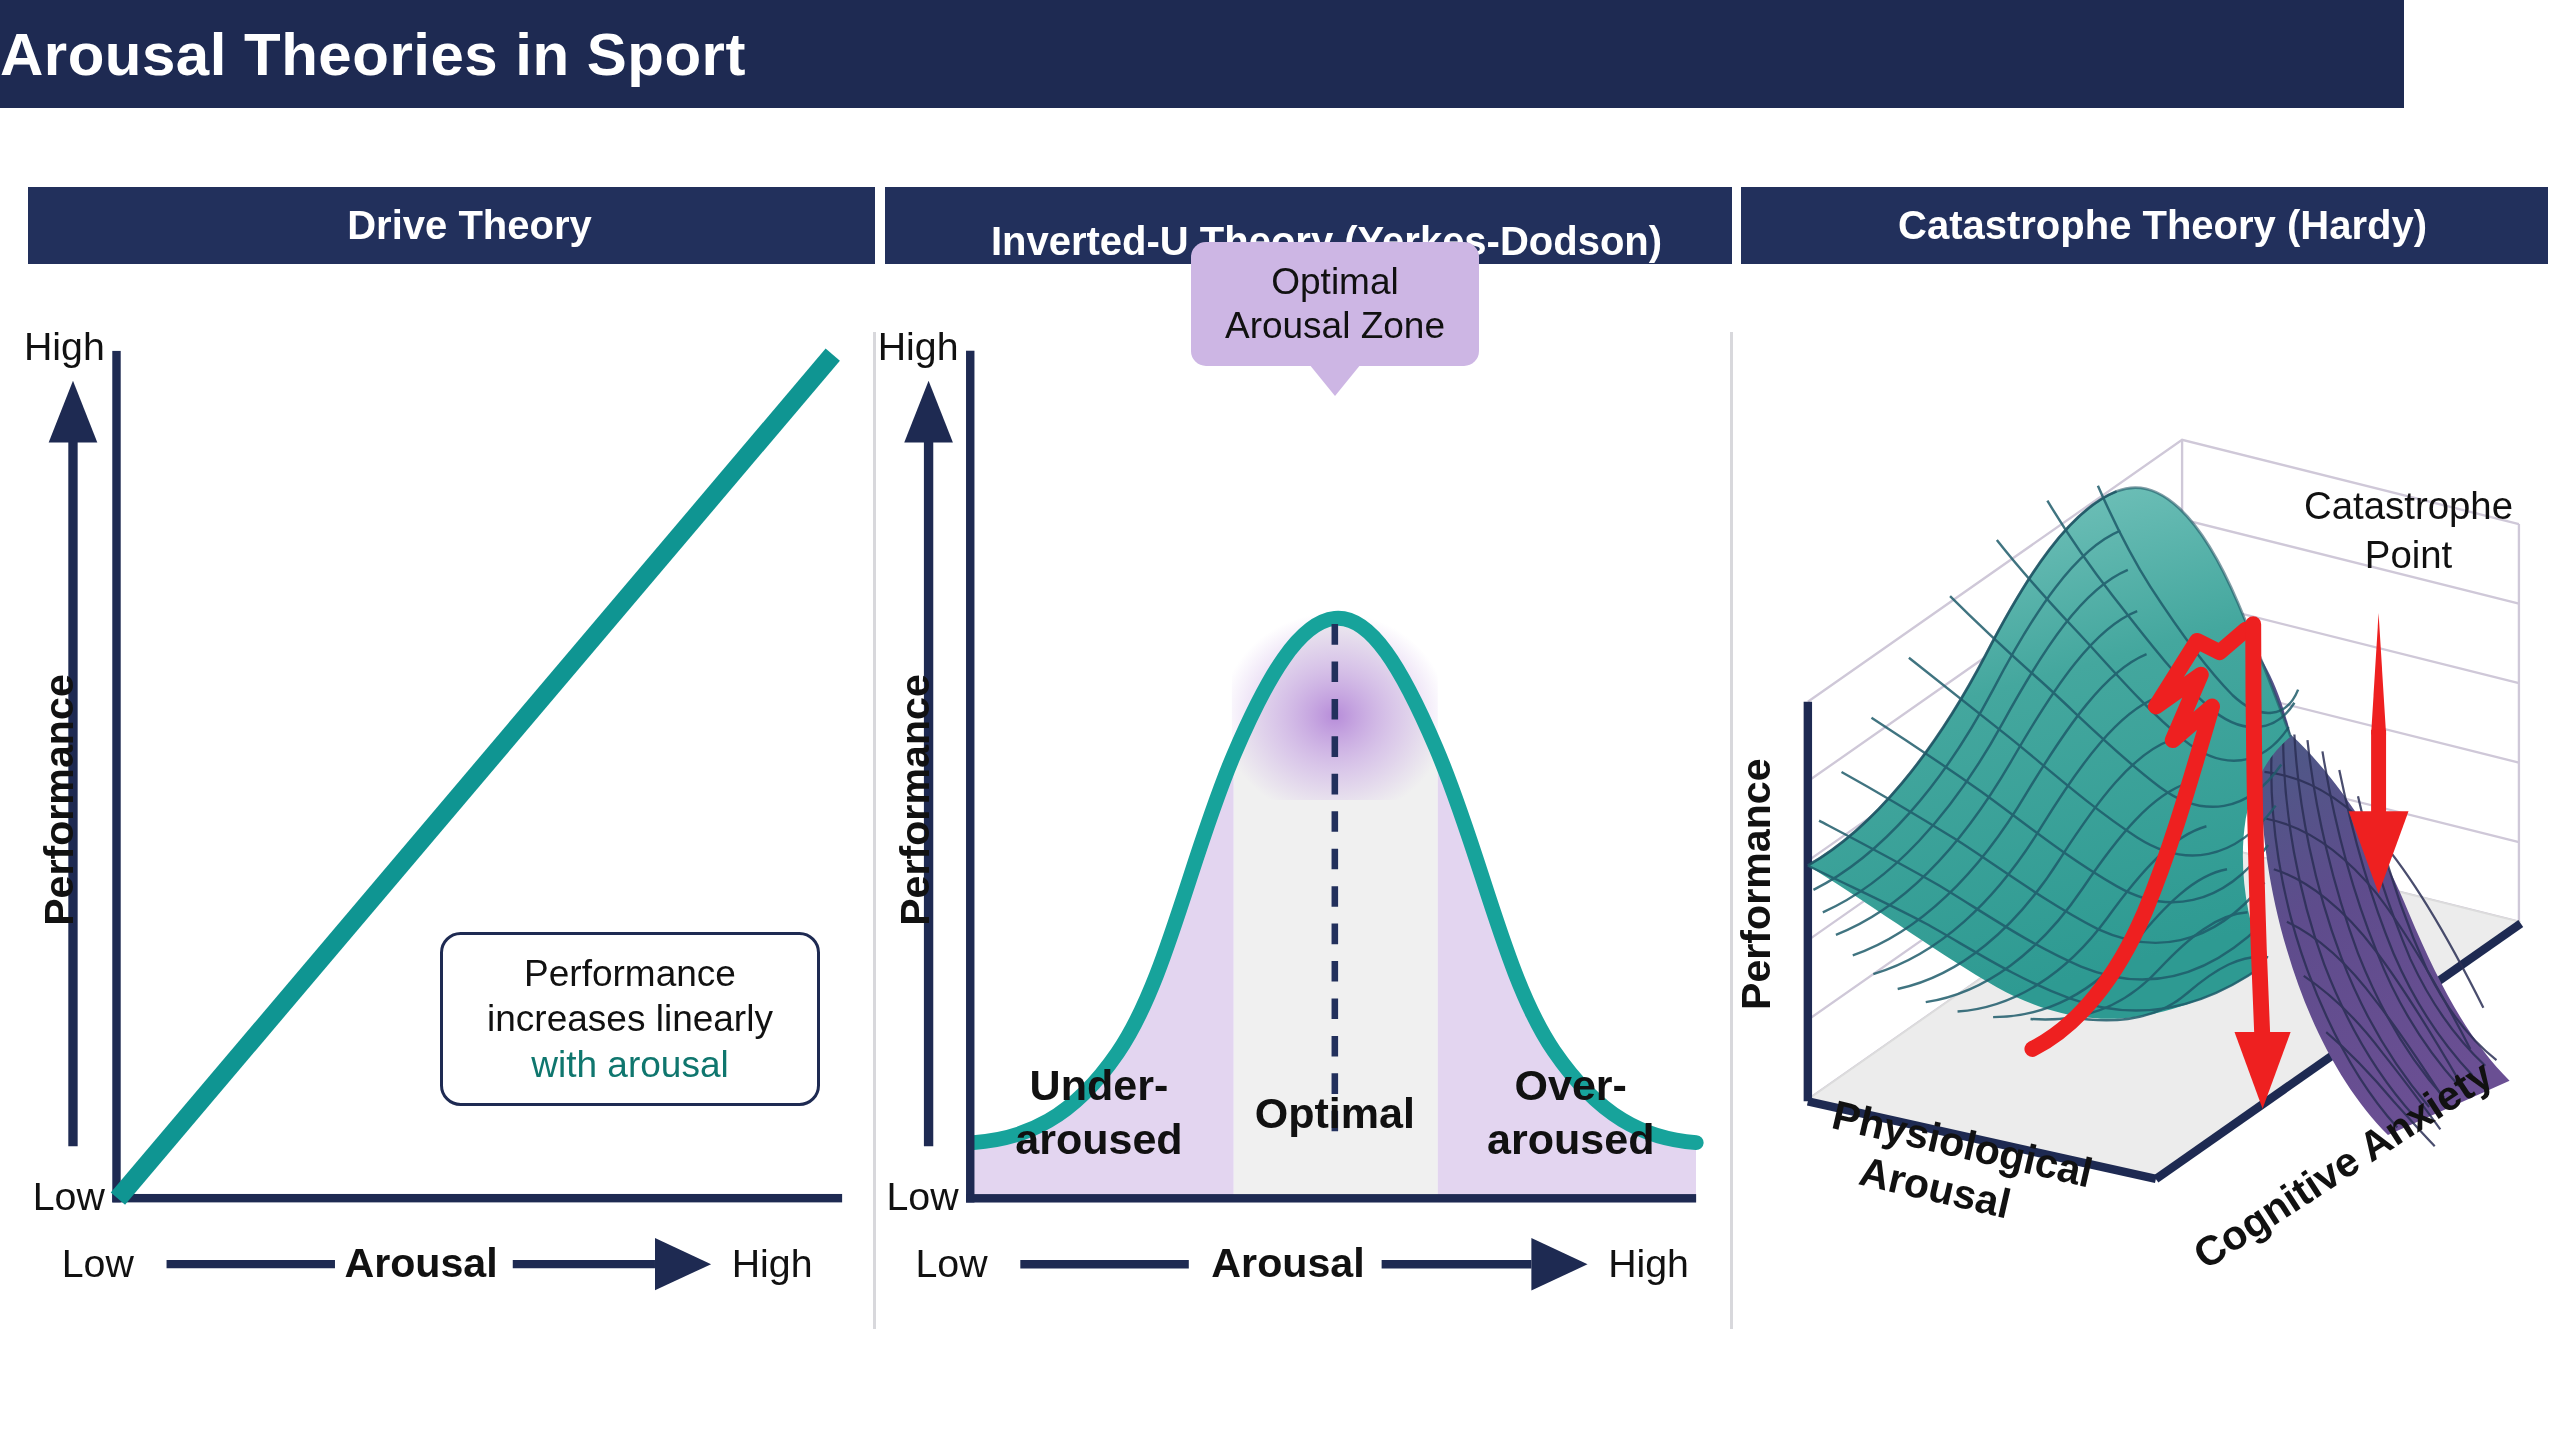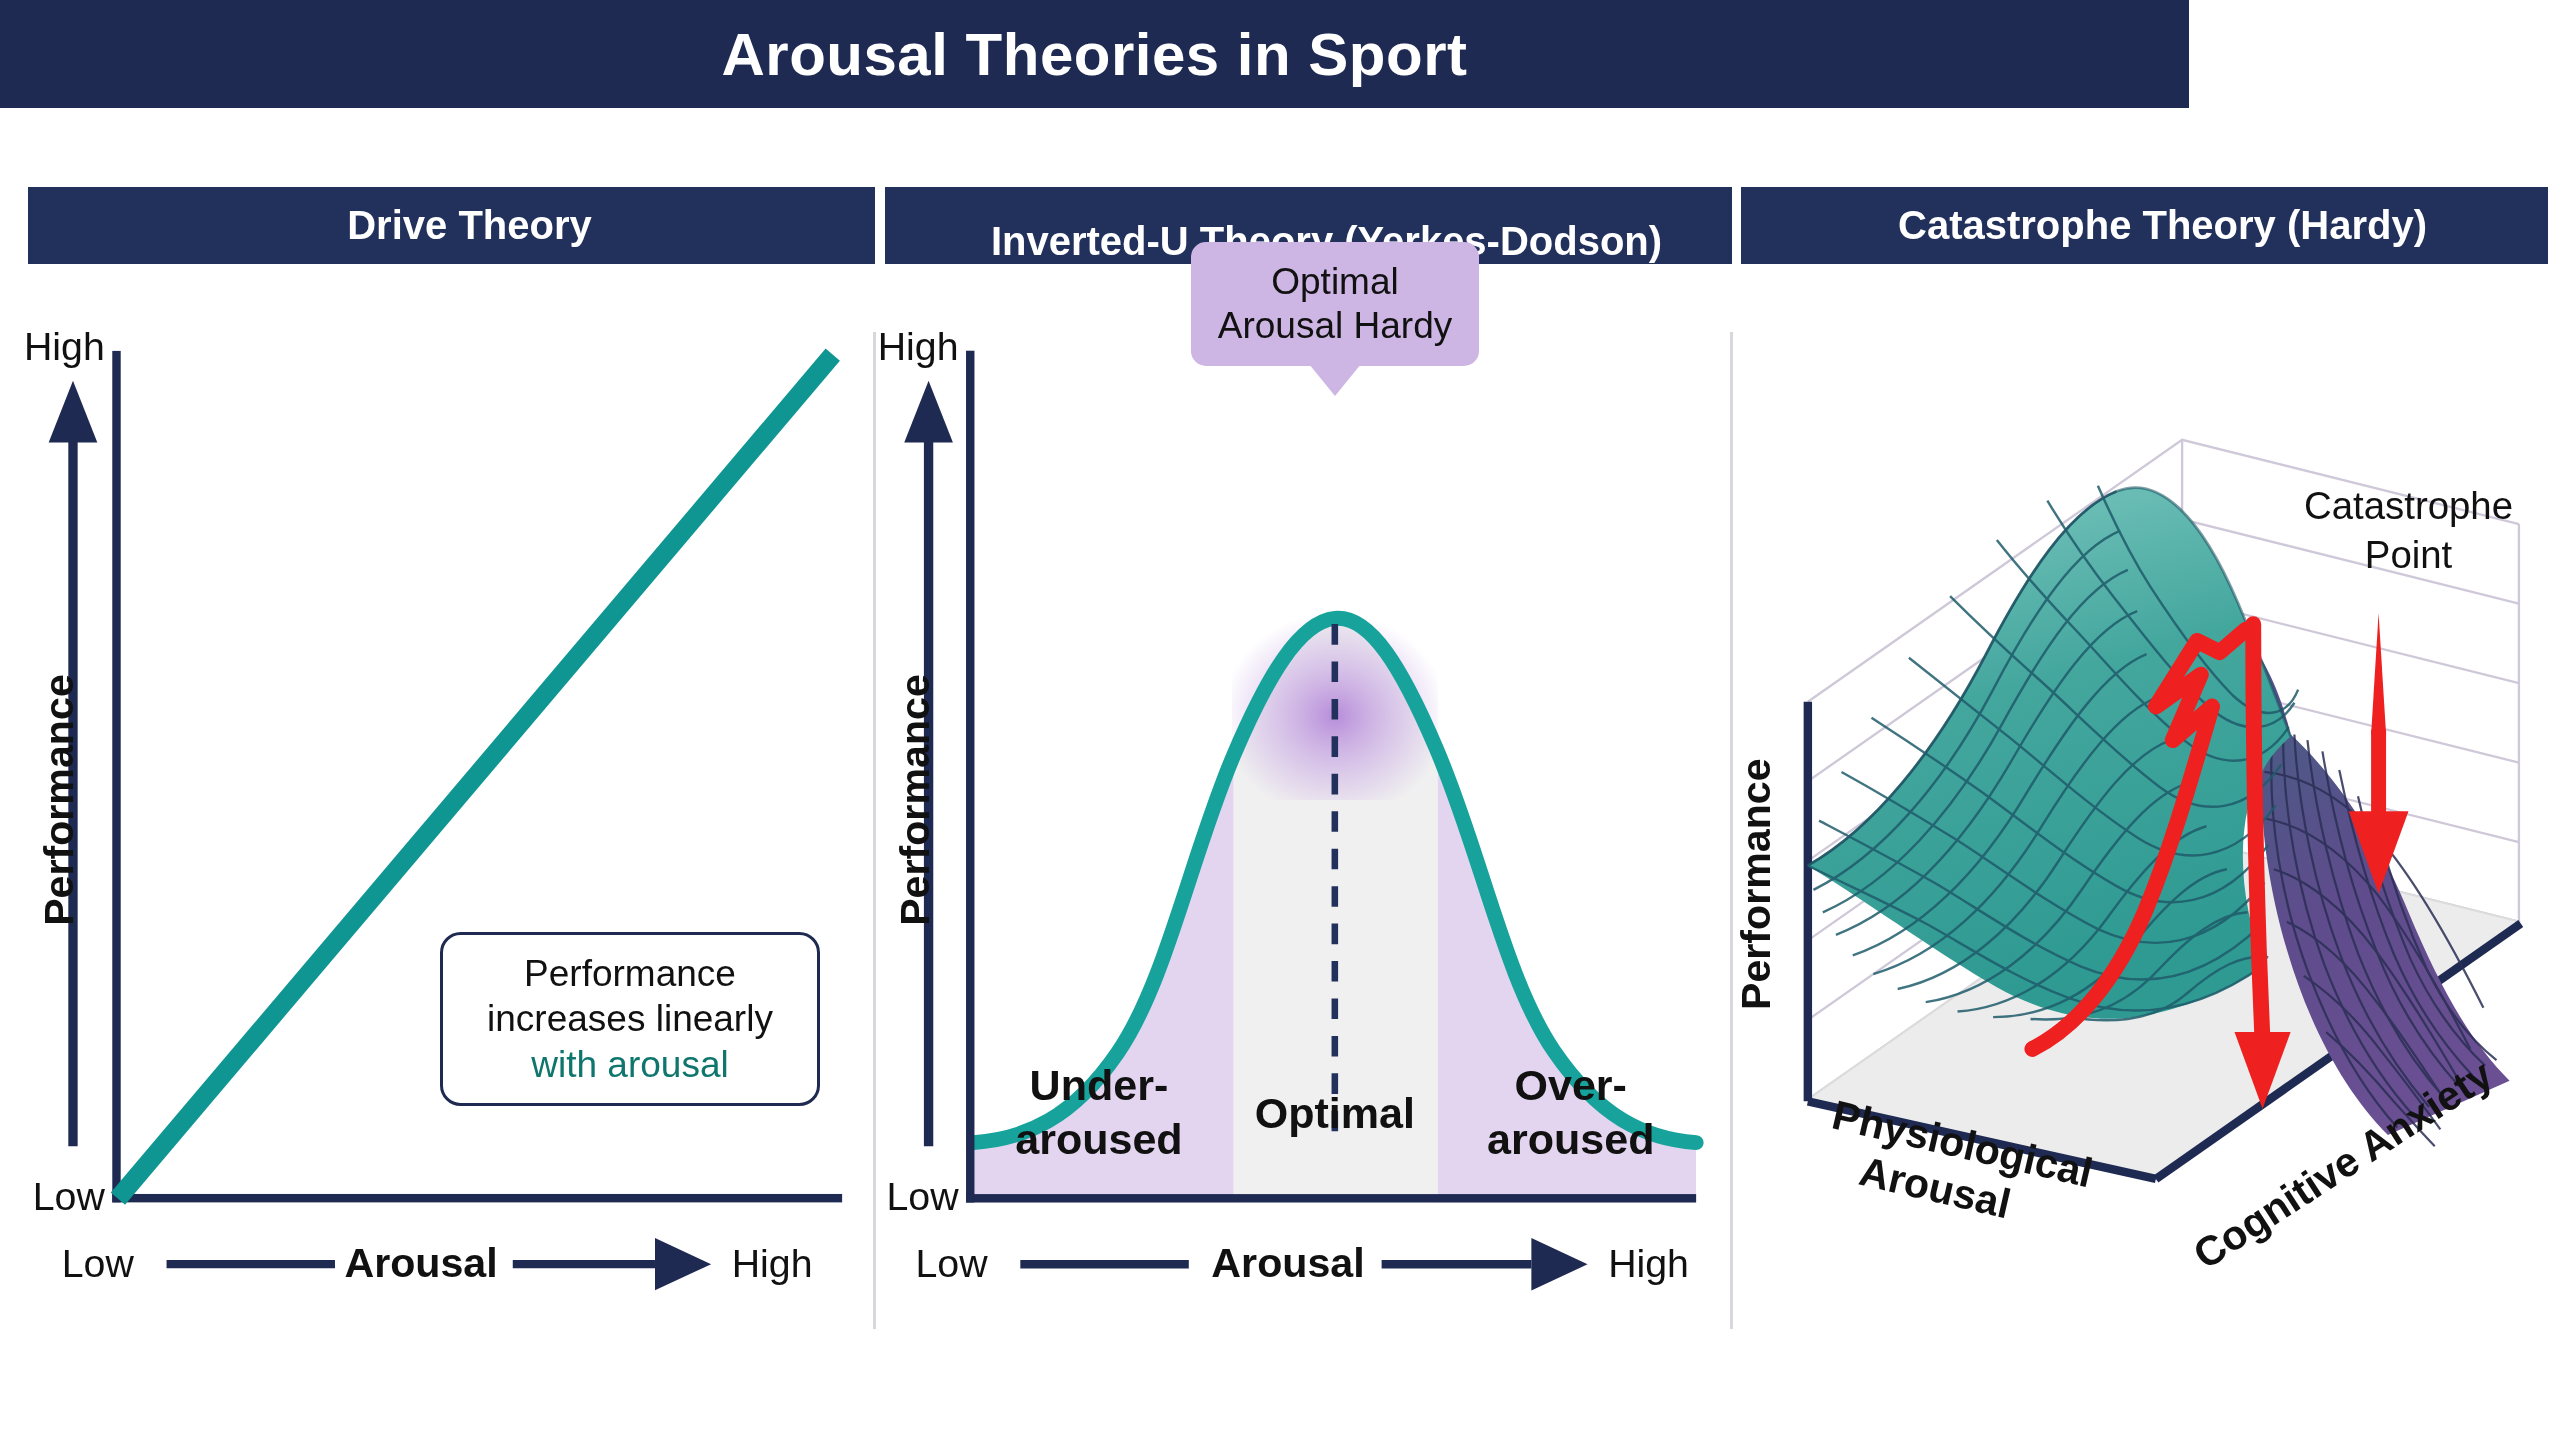--- a/index.html
+++ b/index.html
@@ -4,23 +4,23 @@
 <style>
   html,body{margin:0;padding:0;background:#ffffff;}
   body{
     width:2576px;height:1438px;
     font-family:"Liberation Sans", sans-serif;
     overflow:hidden;
     position:relative;
   }
   
   #banner{
-    position:absolute;left:0;top:0;width:2189px;height:108px;
+    position:absolute;left:0;top:0;width:2404px;height:108px;
     background:#1E2A52;
-    display:flex;align-items:center;justify-content:center;
+    display:flex;align-items:center;
   }
   #banner-title{
     color:#ffffff;
     font-size:60px;font-weight:bold;
     letter-spacing:0.5px;
     font-family:"Liberation Sans", sans-serif;
   }
   
   .panel-title-bar{
     position:absolute;top:187px;height:77px;
@@ -160,21 +160,21 @@
   <text class="axlab" x="440" y="1010" font-size="44" font-weight="bold" text-anchor="middle">Arousal</text>
   <line x1="540" y1="996" x2="700" y2="996" stroke="#1E2A52" stroke-width="9"></line>
   <polygon points="760,996 700,968 700,1024" fill="#1E2A52"></polygon>
   <text class="axlab" x="782" y="1010" font-size="42">High</text>
 </svg>
 
 <div style="position:absolute;left:315px;top:-90px;width:288px;height:124px;
             background:#CDB6E4;border-radius:15px;
             display:flex;flex-direction:column;align-items:center;justify-content:center;">
   <div style="font-size:37px;color:#111;line-height:1.2;">Optimal</div>
-  <div style="font-size:37px;color:#111;line-height:1.2;">Arousal Hardy</div>
+  <div style="font-size:37px;color:#111;line-height:1.2;">Arousal Zone</div>
 </div>
 <div style="position:absolute;left:433px;top:32px;width:0;height:0;
             border-left:26px solid transparent;border-right:26px solid transparent;
             border-top:32px solid #CDB6E4;"></div>
 </div>
 
 <div class="panel" id="panel3">
 <svg width="843" height="1039" viewBox="0 0 901 1110" xmlns="http://www.w3.org/2000/svg">
   <defs>
     <linearGradient id="tealSurf" x1="0" y1="0" x2="0.25" y2="1">

